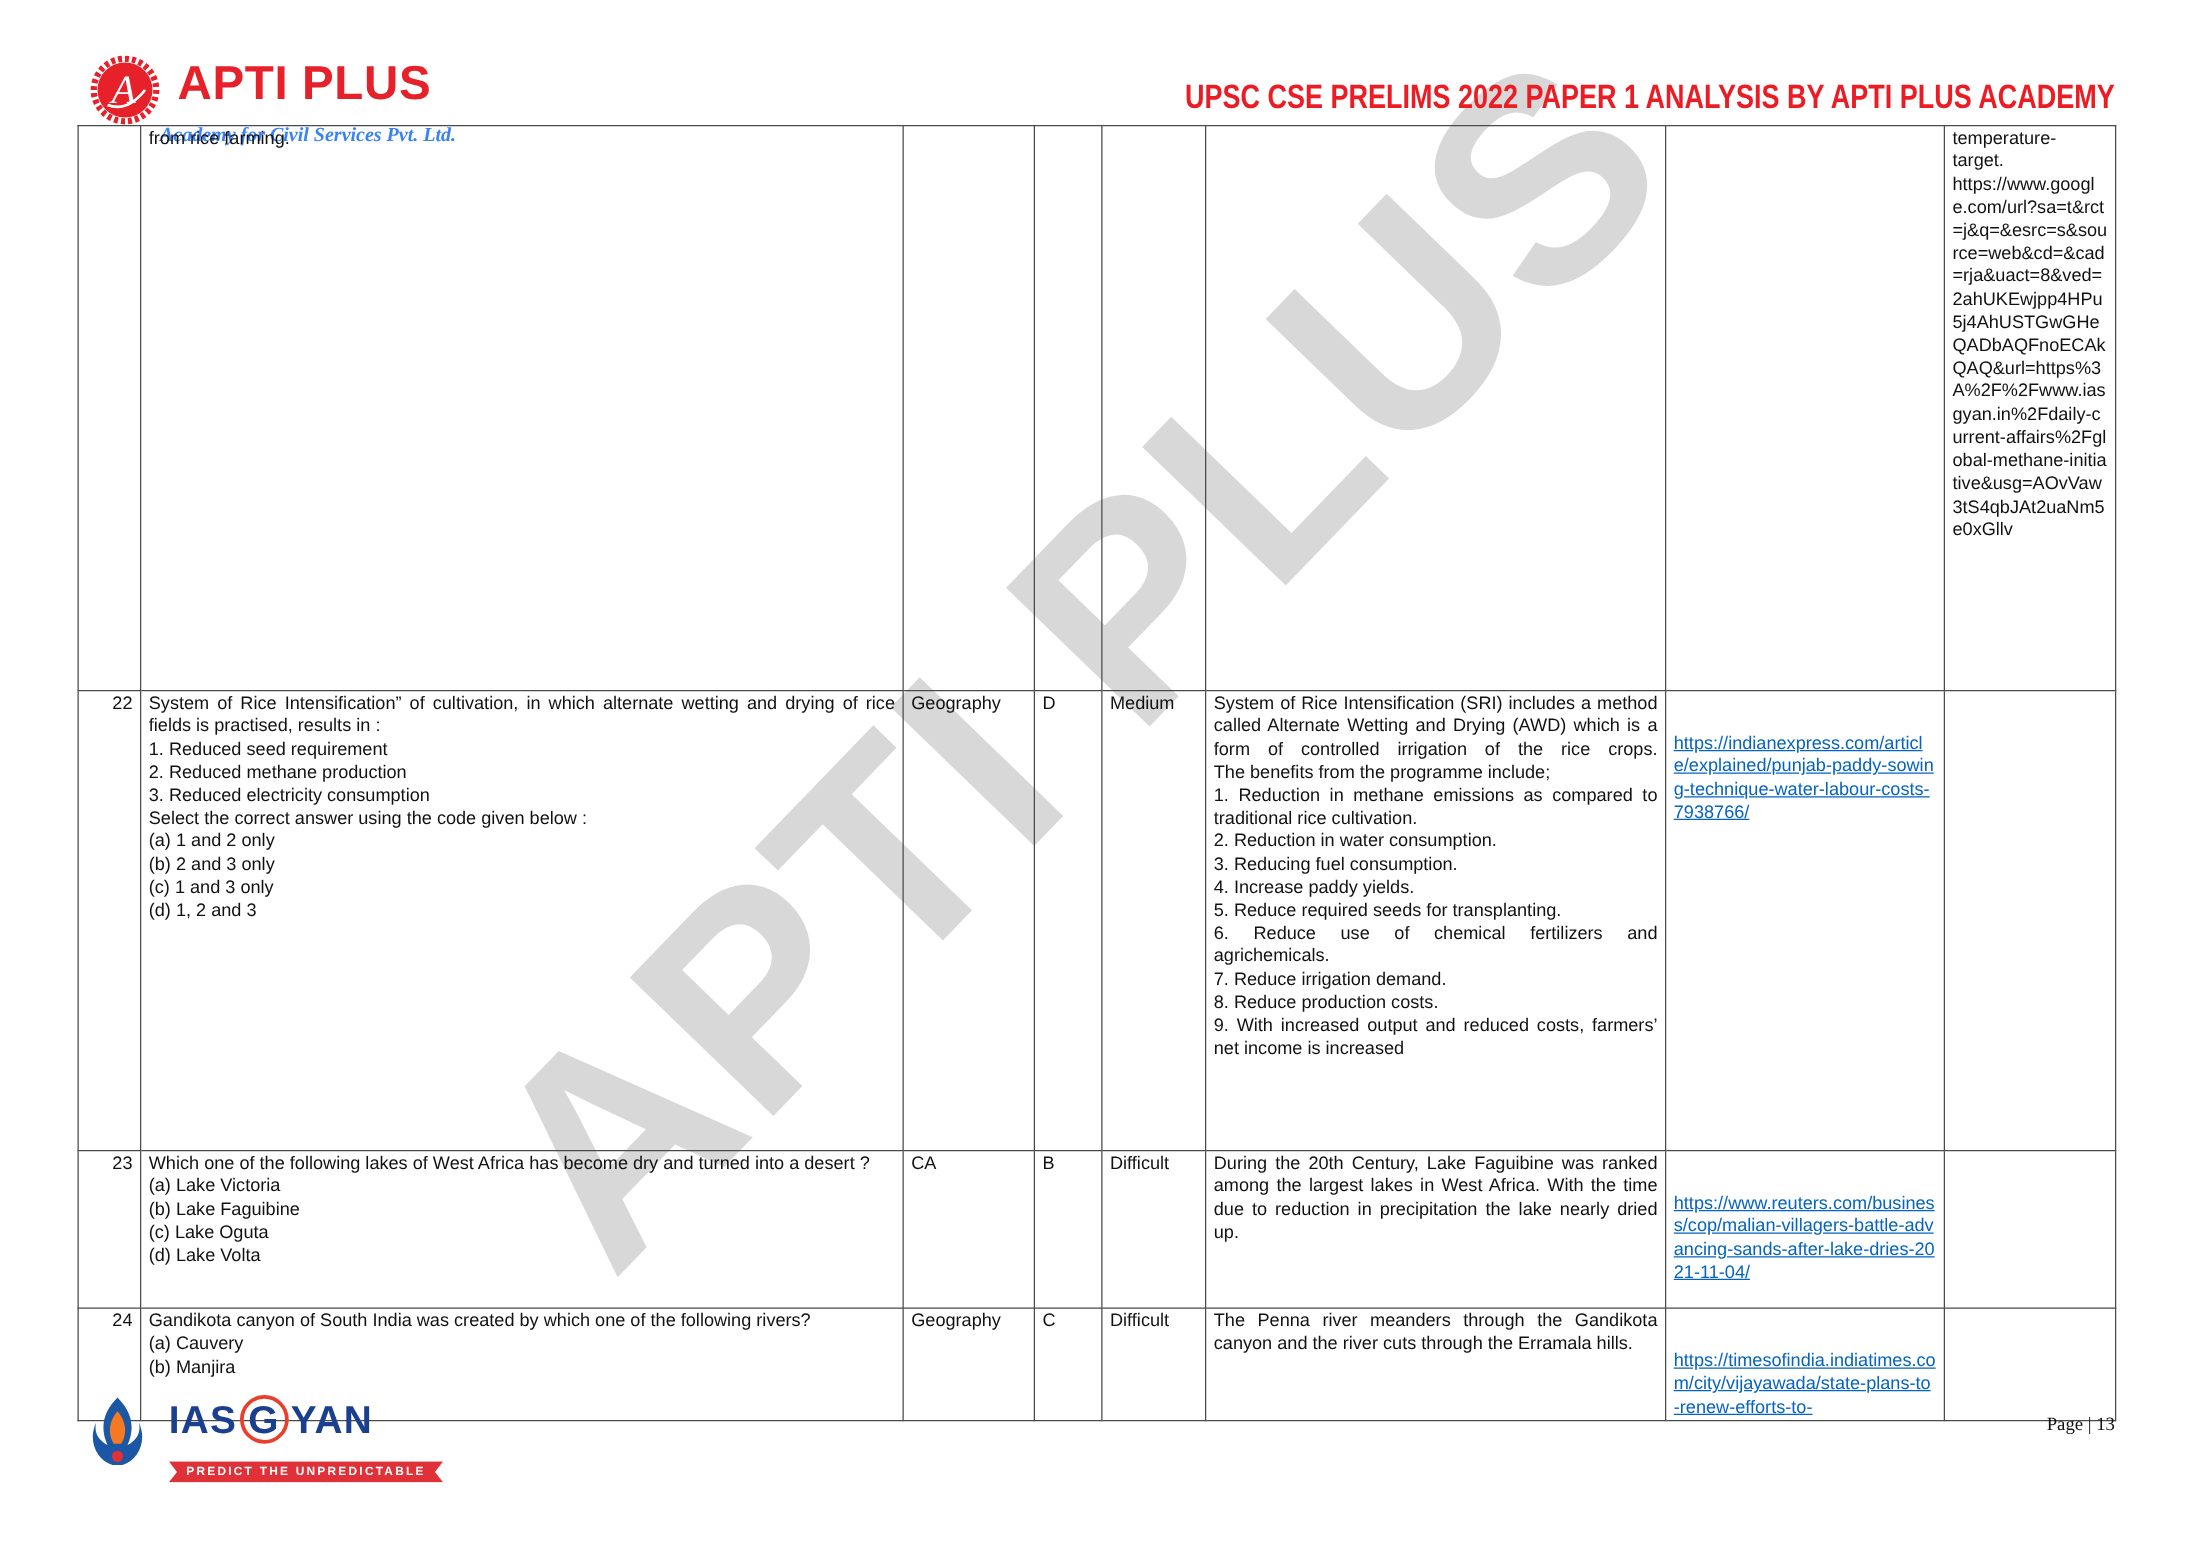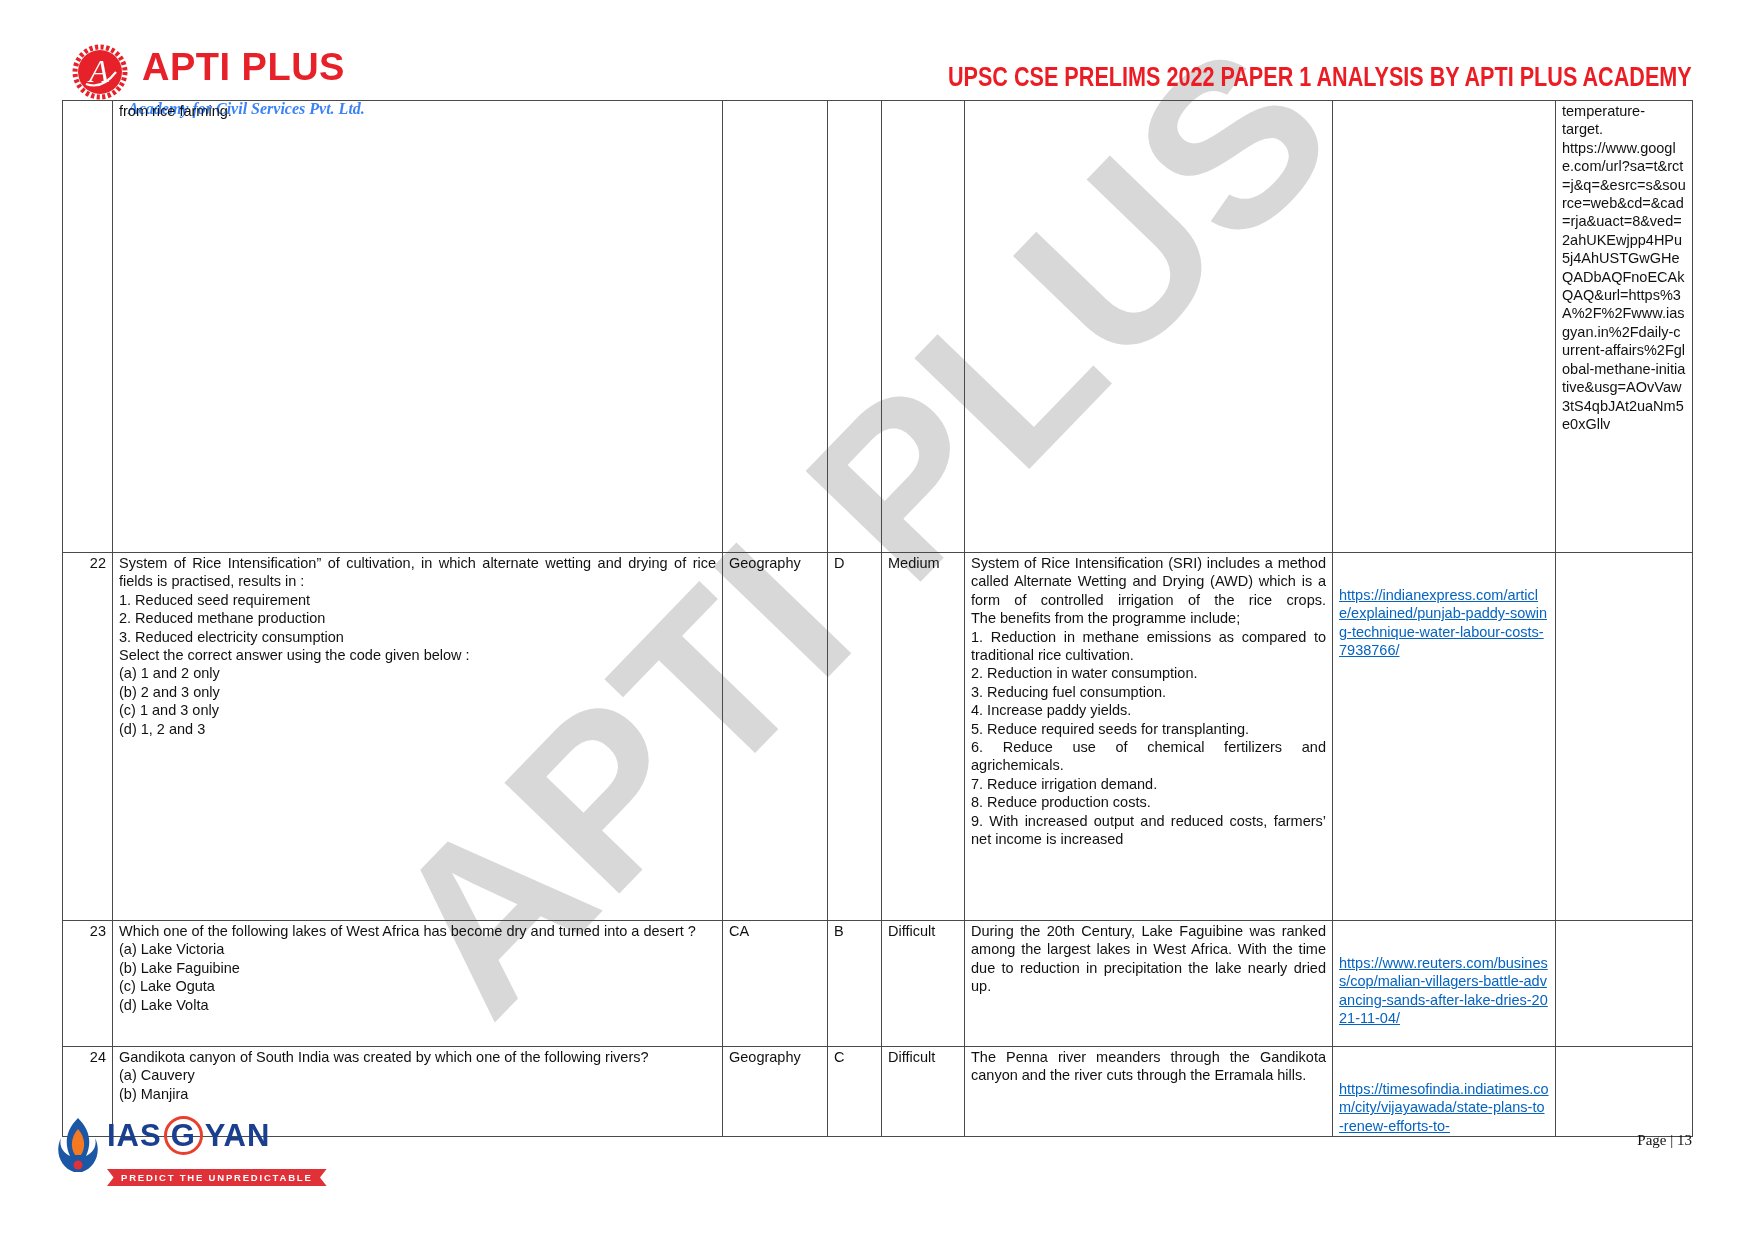--- a/index.html
+++ b/index.html
@@ -44,21 +44,21 @@
   td.c-no   { text-align:right; }
   td.c-q    { white-space:pre-wrap; text-align:justify; padding-left:8px; }
   td.c-exp  { white-space:pre-wrap; text-align:justify; }
   td.c-notes{ white-space:pre-wrap; word-break:break-all; }
   td.c-link a {
     color:#0563c1; text-decoration:underline; word-break:break-all;
     display:block; cursor:pointer;margin-top:32px;
   }
 
   
-  .gyan-logo { position:absolute; left:56px; top:1116px; display:flex; gap:7px; z-index:1; }
+  .gyan-logo { position:absolute; left:72px; top:1116px; display:flex; gap:19px; z-index:1; }
   .gyan-text { display:flex; flex-direction:column; }
   .gyan-name { font-size:31px; font-weight:bold; color:#1b3f8f; letter-spacing:1px;
                display:flex; align-items:center; line-height:34px; }
   .g-ring {
     display:inline-flex; justify-content:center; align-items:center;
     width:33px; height:33px; border:3px solid #e8402d; border-radius:50%;
     margin:0 2px; color:#1b3f8f;
   }
   .gyan-ribbon {
     margin-top:14px; background:#e03038; color:#fff; font-size:9.5px; font-weight:bold;

